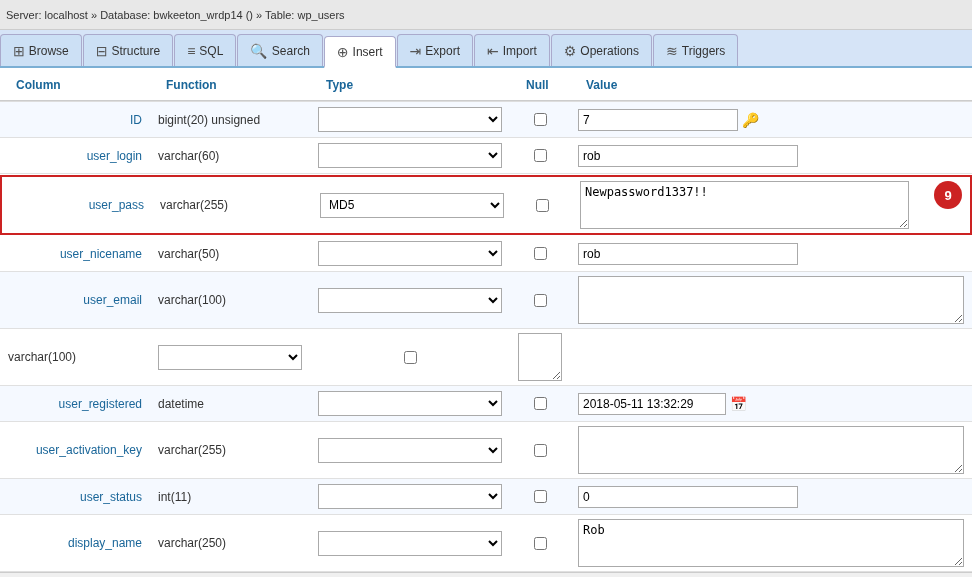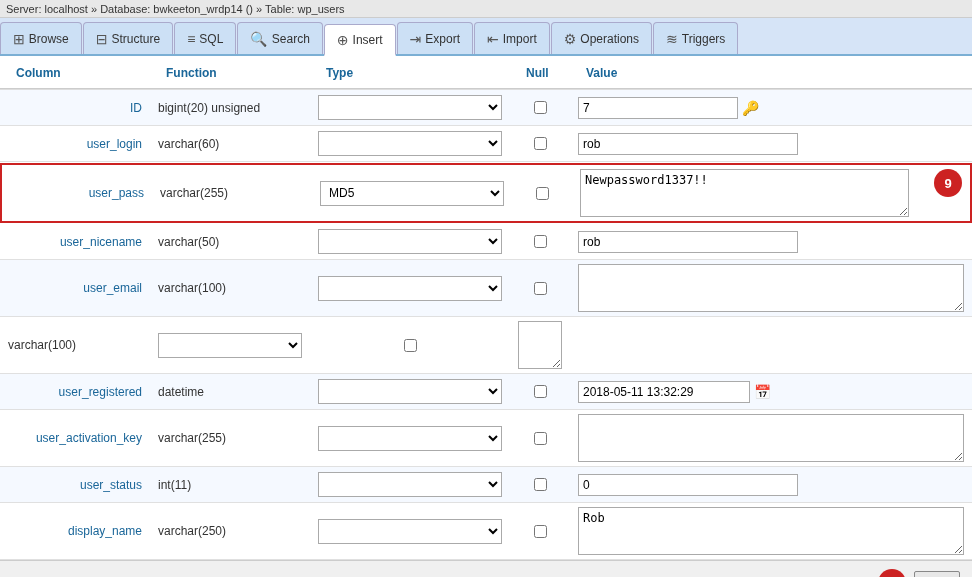--- a/index.html
+++ b/index.html
@@ -8,21 +8,21 @@
     
     .title-bar {
       background: #e8e8e8;
       border-bottom: 1px solid #ccc;
       padding: 2px 6px;
       font-size: 11px;
       color: #333;
       display: flex;
       align-items: center;
       gap: 4px;
-      height: 18px;
+      height: 30px;
     }
 
     
     .tab-bar {
       display: flex;
       background: #d6e4f7;
       border-bottom: 2px solid #7bafd4;
       padding: 0;
       gap: 1px;
       height: 38px;
@@ -334,21 +334,21 @@
         <div class="cell cell-column">user_registered</div>
         <div class="cell cell-type">datetime</div>
         <div class="cell cell-function">
           <select class="func-select"><option value=""></option><option value="AES_DECRYPT">AES_DECRYPT</option><option value="AES_ENCRYPT">AES_ENCRYPT</option><option value="BIN">BIN</option><option value="BIT_LENGTH">BIT_LENGTH</option><option value="CHAR">CHAR</option><option value="COMPRESS">COMPRESS</option><option value="CONNECTION_ID">CONNECTION_ID</option><option value="CONV">CONV</option><option value="DATABASE">DATABASE</option><option value="DECODE">DECODE</option><option value="DEFAULT">DEFAULT</option><option value="DEGREES">DEGREES</option><option value="ENCODE">ENCODE</option><option value="ENCRYPT">ENCRYPT</option><option value="EXP">EXP</option><option value="HEX">HEX</option><option value="INET_ATON">INET_ATON</option><option value="INET_NTOA">INET_NTOA</option><option value="MD5">MD5</option><option value="NOW">NOW</option><option value="OCT">OCT</option><option value="ORD">ORD</option><option value="PASSWORD">PASSWORD</option><option value="RADIANS">RADIANS</option><option value="RAND">RAND</option><option value="REVERSE">REVERSE</option><option value="SHA1">SHA1</option><option value="SHA2">SHA2</option><option value="SOUNDEX">SOUNDEX</option><option value="UUID">UUID</option></select>
         </div>
         <div class="cell cell-null">
           <input type="checkbox" style="">
         </div>
         <div class="cell cell-value" style="display: flex; align-items: flex-start; gap: 4px;">
           <div style="display: flex; align-items: center;">
-            <input type="text" class="value-input" value="2018-05-11 13:32:29" style="width: 172px;">
+            <input type="text" class="value-input" value="2018-05-11 13:32:29" style="width: 148px;">
             <span class="cal-icon">📅</span>
           </div>
         </div>
       </div>
       <div class="data-row">
         <div class="cell cell-column">user_activation_key</div>
         <div class="cell cell-type">varchar(255)</div>
         <div class="cell cell-function">
           <select class="func-select"><option value=""></option><option value="AES_DECRYPT">AES_DECRYPT</option><option value="AES_ENCRYPT">AES_ENCRYPT</option><option value="BIN">BIN</option><option value="BIT_LENGTH">BIT_LENGTH</option><option value="CHAR">CHAR</option><option value="COMPRESS">COMPRESS</option><option value="CONNECTION_ID">CONNECTION_ID</option><option value="CONV">CONV</option><option value="DATABASE">DATABASE</option><option value="DECODE">DECODE</option><option value="DEFAULT">DEFAULT</option><option value="DEGREES">DEGREES</option><option value="ENCODE">ENCODE</option><option value="ENCRYPT">ENCRYPT</option><option value="EXP">EXP</option><option value="HEX">HEX</option><option value="INET_ATON">INET_ATON</option><option value="INET_NTOA">INET_NTOA</option><option value="MD5">MD5</option><option value="NOW">NOW</option><option value="OCT">OCT</option><option value="ORD">ORD</option><option value="PASSWORD">PASSWORD</option><option value="RADIANS">RADIANS</option><option value="RAND">RAND</option><option value="REVERSE">REVERSE</option><option value="SHA1">SHA1</option><option value="SHA2">SHA2</option><option value="SOUNDEX">SOUNDEX</option><option value="UUID">UUID</option></select>
         </div>

